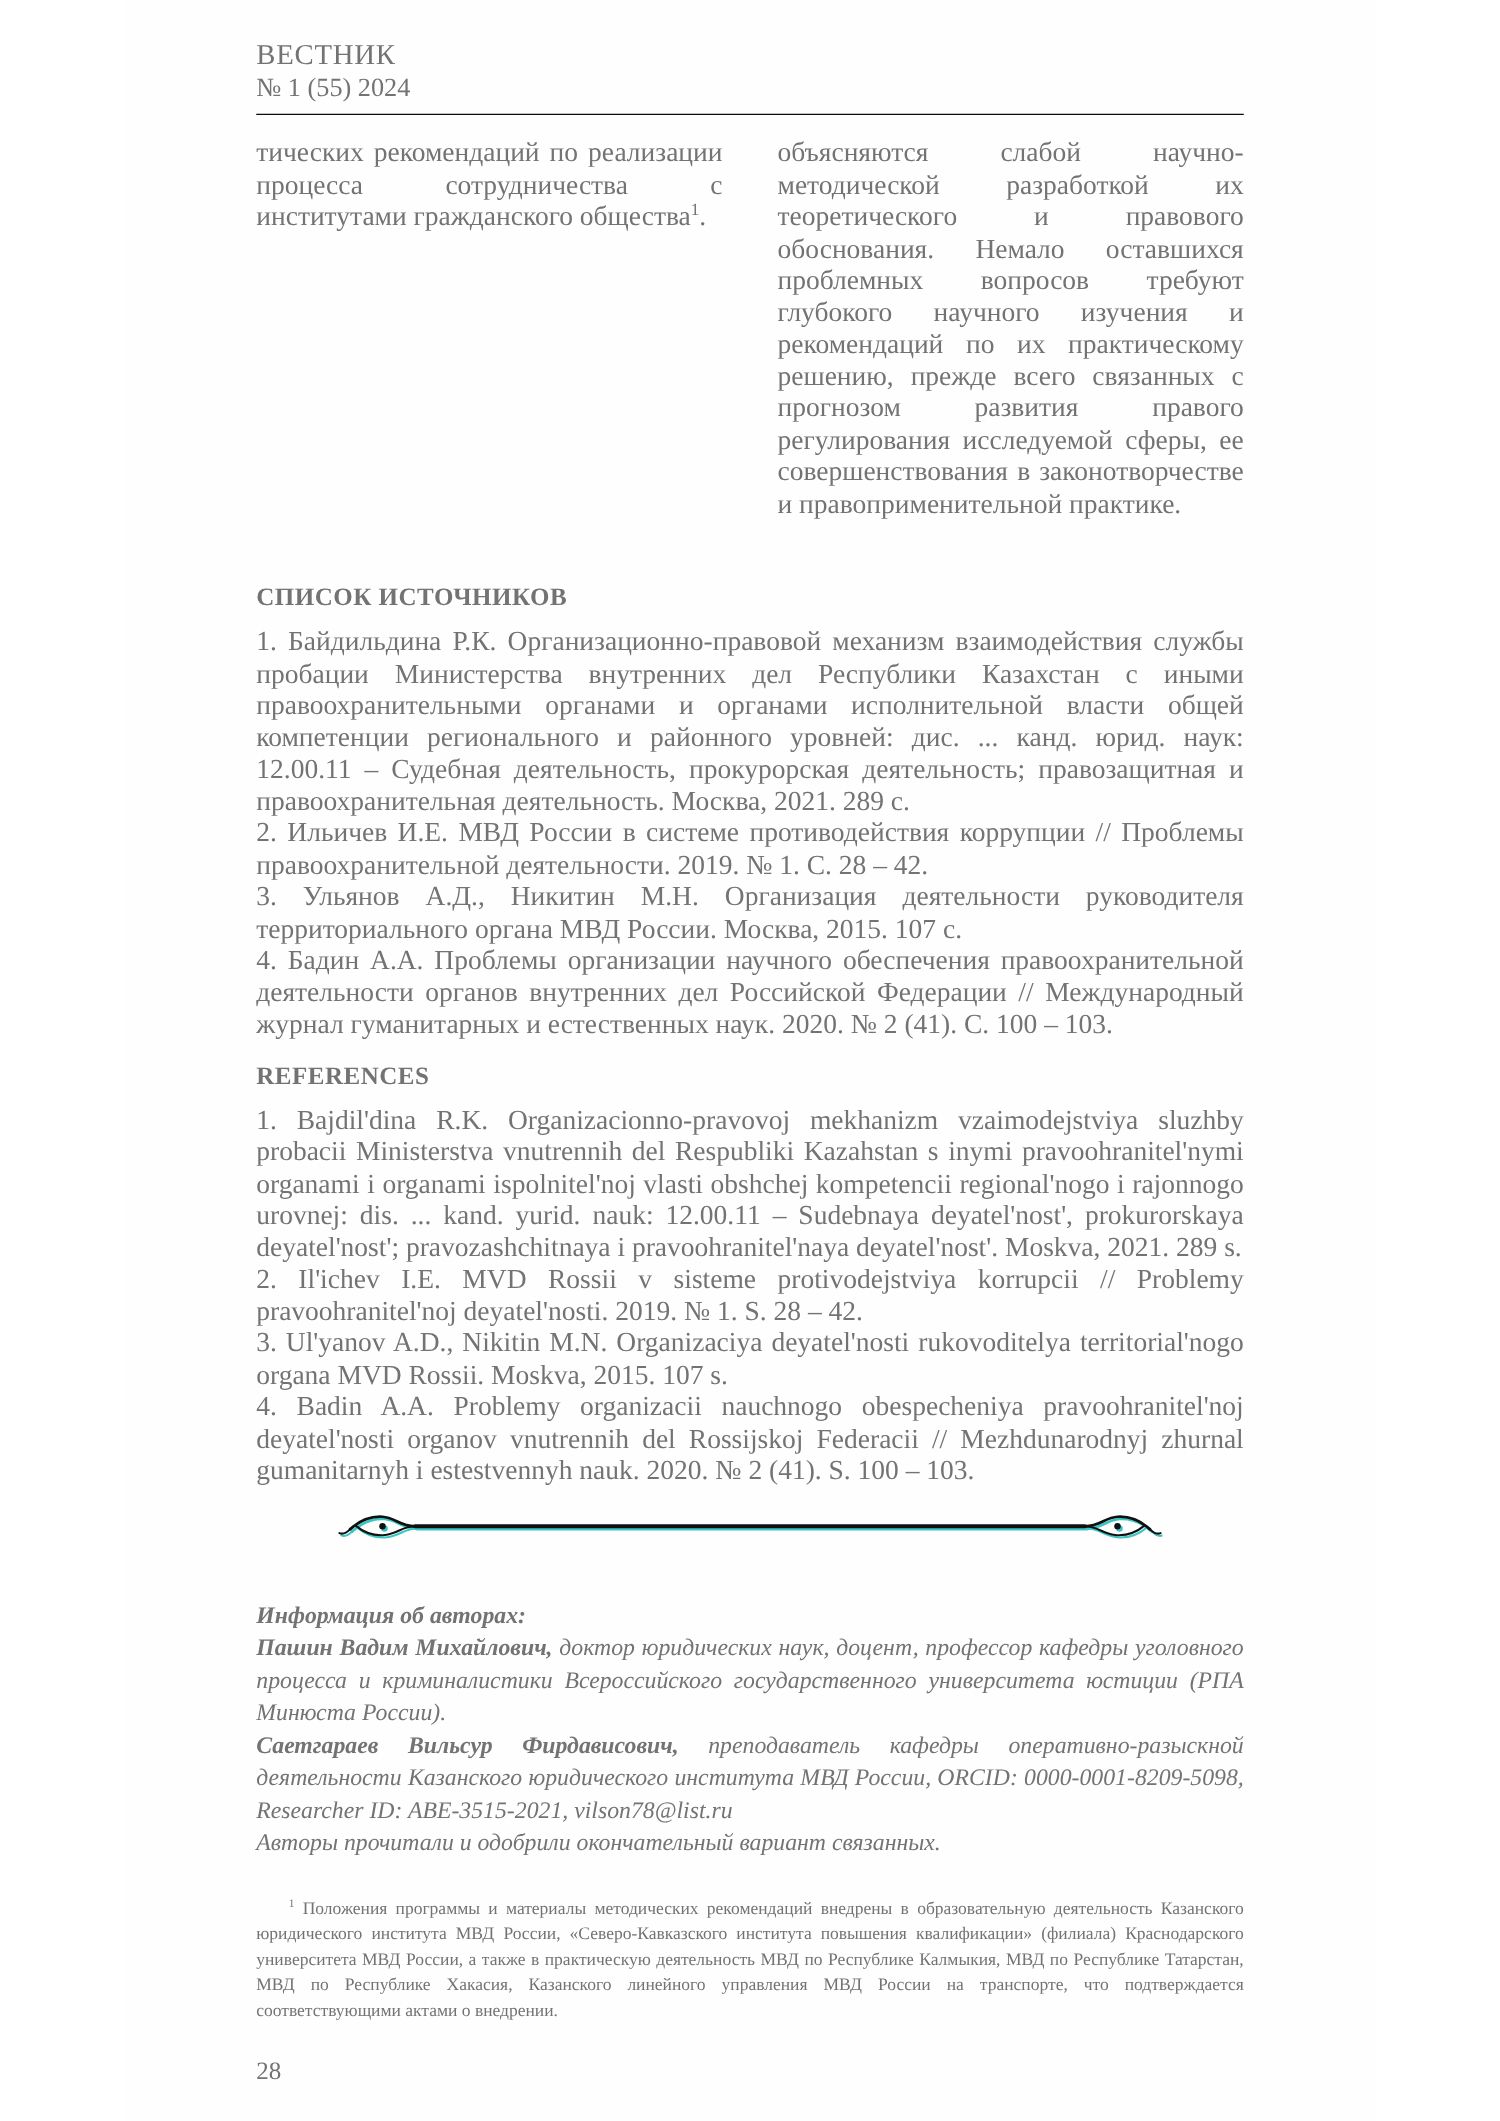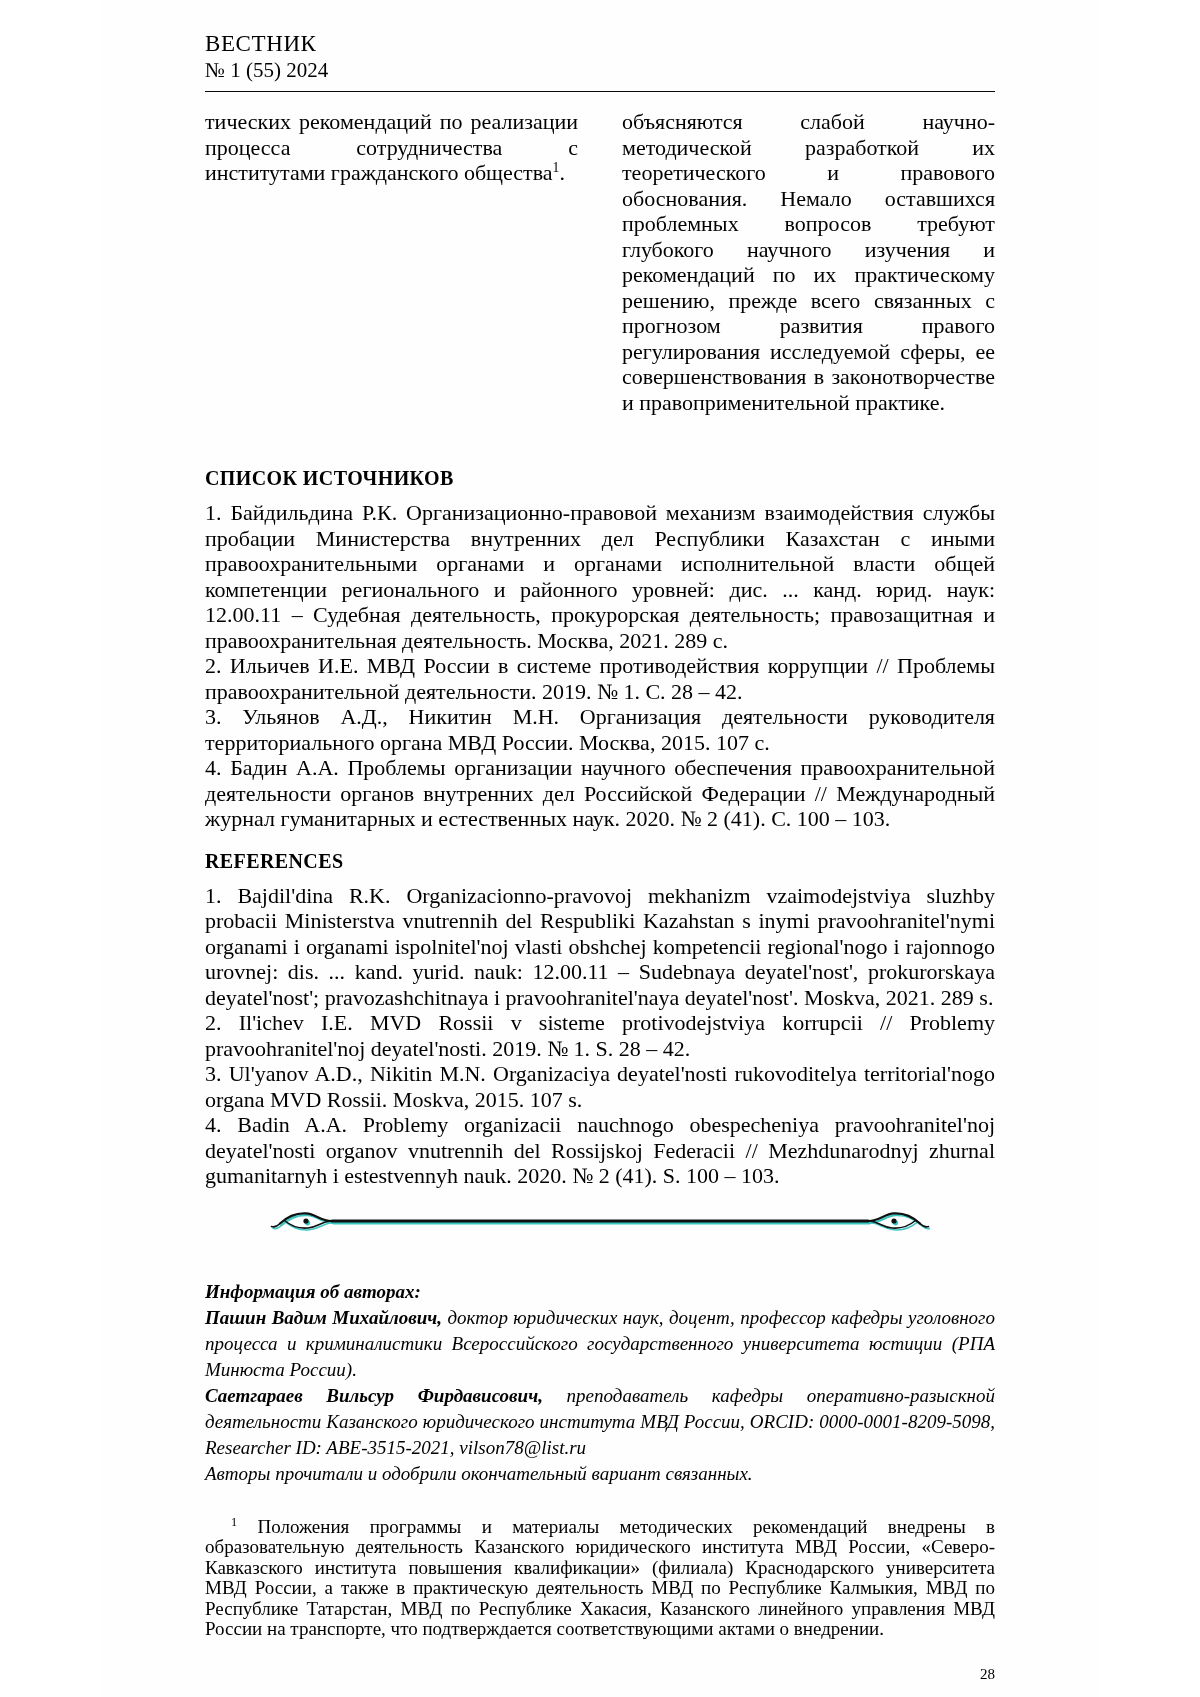--- a/index.html
+++ b/index.html
@@ -2,21 +2,21 @@
 <html><head>
 <meta charset="utf-8">
 <style>
   html, body { margin: 0; padding: 0; background: #ffffff; }
   .page {
     position: relative;
     width: 1000px;
     height: 1697px;
     margin: 0 auto;
     background: #fefefe;
-    color: #000000;
+    color: #737373;
     font-family: "Liberation Serif", "DejaVu Serif", serif;
     box-sizing: border-box;
     padding: 30px 105px 0 105px;
     overflow: hidden;
   }
 
   
   .masthead-title {
     font-size: 23px;
     line-height: 27px;
@@ -89,32 +89,32 @@
     text-align: justify;
     font-style: italic;
   }
   .authors p { margin: 0; }
   .authors .head { font-weight: bold; }
   .authors b { font-weight: bold; }
 
   
   .footnote {
     margin-top: 30px;
-    font-size: 19px;
+    font-size: 14px;
     line-height: 20.5px;
     text-align: justify;
   }
   .footnote p { margin: 0; text-indent: 26px; }
   .footnote sup { font-size: 0.65em; vertical-align: super; line-height: 0; }
 
   
   .page-number {
     margin-top: 26px;
-    text-align: right;
-    font-size: 15px;
+    text-align: left;
+    font-size: 20px;
   }
 </style>
 </head>
 <body>
 
 <div class="page">
 
   <header>
     <div class="masthead-title">ВЕСТНИК</div>
     <div class="masthead-row">

